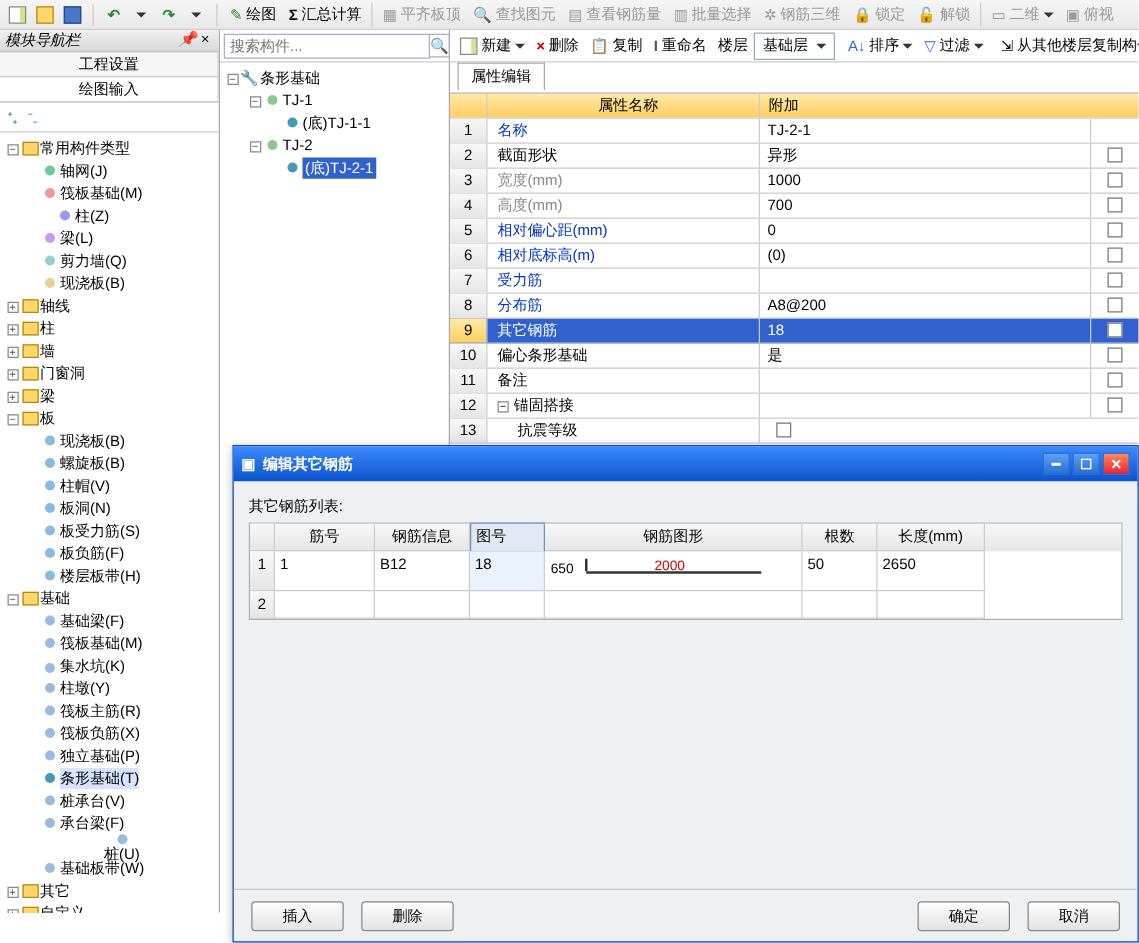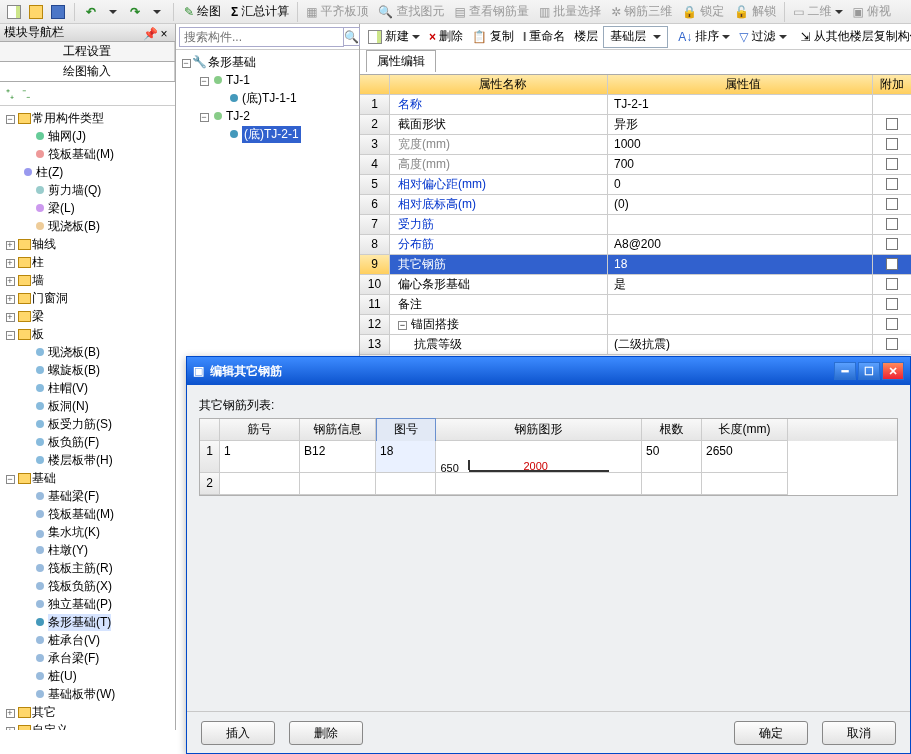--- a/index.html
+++ b/index.html
@@ -14,21 +14,21 @@
 .tb-sep { width: 1px; height: 20px; background: #ccc; margin: 0 2px; }
 .arrow-down { width: 7px; height: 4px; border-left: 4px solid transparent; border-right: 4px solid transparent; border-top: 4px solid #333; }
 
 
 .content { display: flex; height: calc(754px - 48px); }
 .left-pane { width: 176px; border-right: 1px solid #aaa; display: flex; flex-direction: column; background: #fff; }
 .mid-pane { width: 184px; border-right: 1px solid #aaa; display: flex; flex-direction: column; background: #fff; }
 .right-pane { flex: 1; display: flex; flex-direction: column; background: #fff; overflow: hidden; }
 
 
-.dock-header { height: 18px; background: linear-gradient(#f0f0f0,#d8d8d8); border-bottom: 1px solid #aaa; display: flex; align-items: flex-end; padding: 0 4px; }
+.dock-header { height: 18px; background: linear-gradient(#f0f0f0,#d8d8d8); border-bottom: 1px solid #aaa; display: flex; align-items: flex-start; padding: 0 4px; font-style: italic; }
 .dock-header .spacer { flex: 1; }
 .dock-header .pin, .dock-header .x { width: 14px; text-align: center; cursor: pointer; }
 
 
 .top-tabs { display: flex; border-bottom: 1px solid #aaa; height: 20px; }
 .top-tab { flex: 1; text-align: center; line-height: 19px; border-right: 1px solid #ccc; background: #f5f5f5; }
 .top-tab.active { background: #fff; }
 
 
 .icon-row { height: 24px; border-bottom: 1px solid #ccc; display: flex; align-items: center; padding: 0 6px; gap: 8px; }
@@ -212,44 +212,44 @@
           </span>
           <span>轴网(J)</span>
         </div>
         <div class="tree-item" style="padding-left: 20px;">
           <span class="tw"></span>
           <span class="ic">
             <span class="bullet" style="background:#e99"></span>
           </span>
           <span>筏板基础(M)</span>
         </div>
-        <div class="tree-item" style="padding-left: 8px;">
+        <div class="tree-item" style="padding-left: 32px;">
           <span class="tw"></span>
           <span class="ic">
             <span class="bullet" style="background:#99e"></span>
           </span>
           <span>柱(Z)</span>
         </div>
         <div class="tree-item" style="padding-left: 20px;">
           <span class="tw"></span>
           <span class="ic">
+            <span class="bullet" style="background:#c9e"></span>
+          </span>
+          <span>梁(L)</span>
+        </div>
+        <div class="tree-item" style="padding-left: 20px;">
+          <span class="tw"></span>
+          <span class="ic">
             <span class="bullet" style="background:#9cc"></span>
           </span>
           <span>剪力墙(Q)</span>
         </div>
         <div class="tree-item" style="padding-left: 20px;">
           <span class="tw"></span>
           <span class="ic">
-            <span class="bullet" style="background:#c9e"></span>
-          </span>
-          <span>梁(L)</span>
-        </div>
-        <div class="tree-item" style="padding-left: 20px;">
-          <span class="tw"></span>
-          <span class="ic">
             <span class="bullet" style="background:#ec9"></span>
           </span>
           <span>现浇板(B)</span>
         </div>
         <div class="tree-item" style="padding-left: 4px;">
           <span class="tw"><span class="dash-box">+</span></span>
           <span class="ic">
             <span class="folder-ic"></span>
           </span>
           <span>轴线</span>
@@ -408,21 +408,21 @@
           </span>
           <span>桩承台(V)</span>
         </div>
         <div class="tree-item" style="padding-left: 20px;">
           <span class="tw"></span>
           <span class="ic">
             <span class="bullet" style="background:#9bd"></span>
           </span>
           <span>承台梁(F)</span>
         </div>
-        <div class="tree-item" style="padding-left: 20px;">
+        <div class="tree-item" style="padding-left: 20px; flex-direction: column;">
           <span class="tw"></span>
           <span class="ic">
             <span class="bullet" style="background:#9bd"></span>
           </span>
           <span>桩(U)</span>
         </div>
         <div class="tree-item" style="padding-left: 20px;">
           <span class="tw"></span>
           <span class="ic">
             <span class="bullet" style="background:#9bd"></span>
@@ -533,21 +533,20 @@
 
     </div>
 
     <div class="prop-tabs">
       <div class="prop-tab">属性编辑</div>
     </div>
     <div class="prop-grid">
       <div class="prop-head">
         <div class="pc-idx"></div>
         <div class="pc-name" style="text-align:center">属性名称</div>
-        <div class="pc-val" style="text-align:center">属性值</div>
         <div class="pc-add">附加</div>
       </div>
       <div id="prop-rows">
           <div class="prop-row">
             <div class="pc-idx">1</div>
             <div class="pc-name blue">名称</div>
             <div class="pc-val">TJ-2-1</div>
             <div class="pc-add"></div>
           </div>
           <div class="prop-row">
@@ -612,21 +611,20 @@
           </div>
           <div class="prop-row">
             <div class="pc-idx">12</div>
             <div class="pc-name "><span class="dash-box" style="margin-right:4px">−</span>锚固搭接</div>
             <div class="pc-val"></div>
             <div class="pc-add"><span class="chk"></span></div>
           </div>
           <div class="prop-row">
             <div class="pc-idx">13</div>
             <div class="pc-name "><span style="display:inline-block;width:16px"></span>抗震等级</div>
-            <div class="pc-val">(二级抗震)</div>
             <div class="pc-add"><span class="chk"></span></div>
           </div>
         </div>
     </div>
   </div>
 </div>
 
 <div class="modal">
   <div class="modal-title">
     <span style="margin-right:6px">▣</span>
@@ -636,32 +634,32 @@
     <div class="win-btn">☐</div>
     <div class="win-btn close">✕</div>
   </div>
   <div class="modal-body">
     <div class="modal-label">其它钢筋列表:</div>
     <div class="rebar-grid">
       <div class="rg-head">
         <div class="rg-cell rg-idx"></div>
         <div class="rg-cell rg-c1" style="text-align:center">筋号</div>
         <div class="rg-cell rg-c2" style="text-align:center">钢筋信息</div>
-        <div class="rg-cell rg-c3" style="text-align:center">图号</div>
+        <div class="rg-cell rg-c3" style="text-align:left">图号</div>
         <div class="rg-cell rg-c4">钢筋图形</div>
         <div class="rg-cell rg-c5" style="text-align:center">根数</div>
         <div class="rg-cell rg-c6" style="text-align:center">长度(mm)</div>
       </div>
       <div id="rebar-rows">
           <div class="rg-row" style="height: 32px;">
             <div class="rg-cell rg-idx">1</div>
             <div class="rg-cell rg-c1">1</div>
             <div class="rg-cell rg-c2">B12</div>
             <div class="rg-cell rg-c3" style="background:#eaf1ff">18</div>
-            <div class="rg-cell rg-c4"><span style="position:relative;display:inline-block;margin-top:19px"><span class="shape-dim1">650</span><span class="shape-line"><span class="shape-dim2">2000</span></span></span></div>
+            <div class="rg-cell rg-c4"><span style="position:relative;display:inline-block;margin-top:6px"><span class="shape-dim1">650</span><span class="shape-line"><span class="shape-dim2">2000</span></span></span></div>
             <div class="rg-cell rg-c5">50</div>
             <div class="rg-cell rg-c6">2650</div>
           </div>
           <div class="rg-row">
             <div class="rg-cell rg-idx">2</div>
             <div class="rg-cell rg-c1"></div>
             <div class="rg-cell rg-c2"></div>
             <div class="rg-cell rg-c3" style=""></div>
             <div class="rg-cell rg-c4"></div>
             <div class="rg-cell rg-c5"></div>

